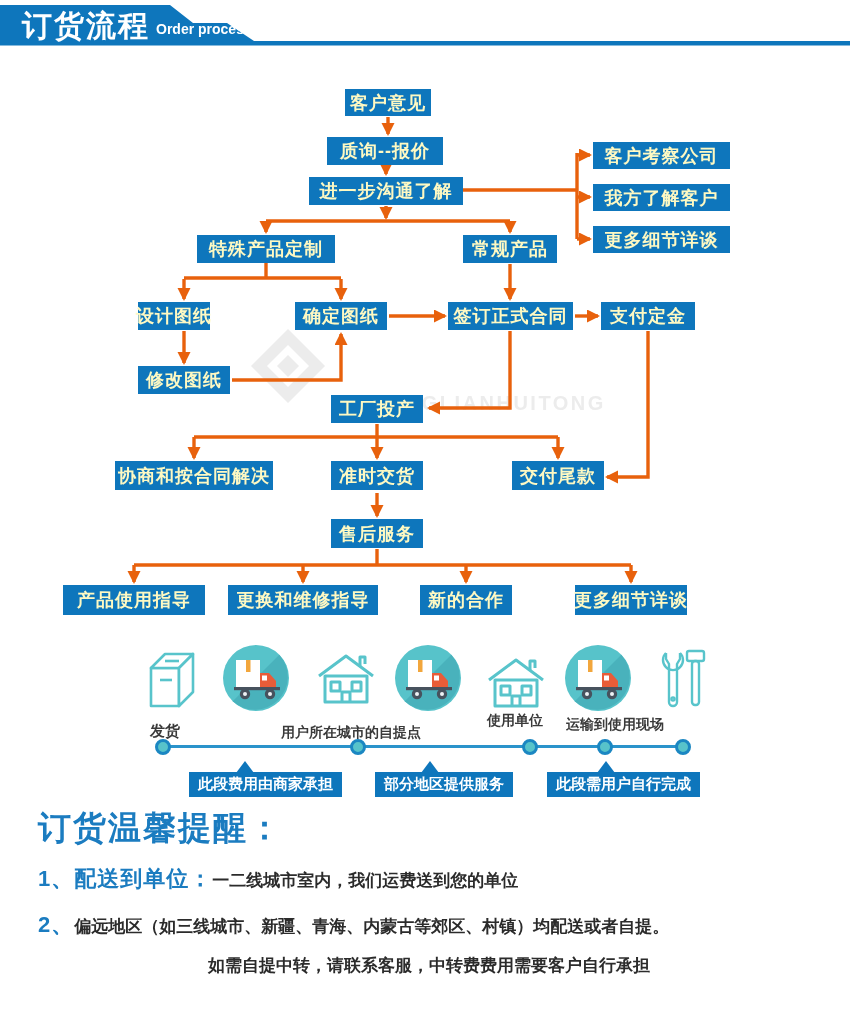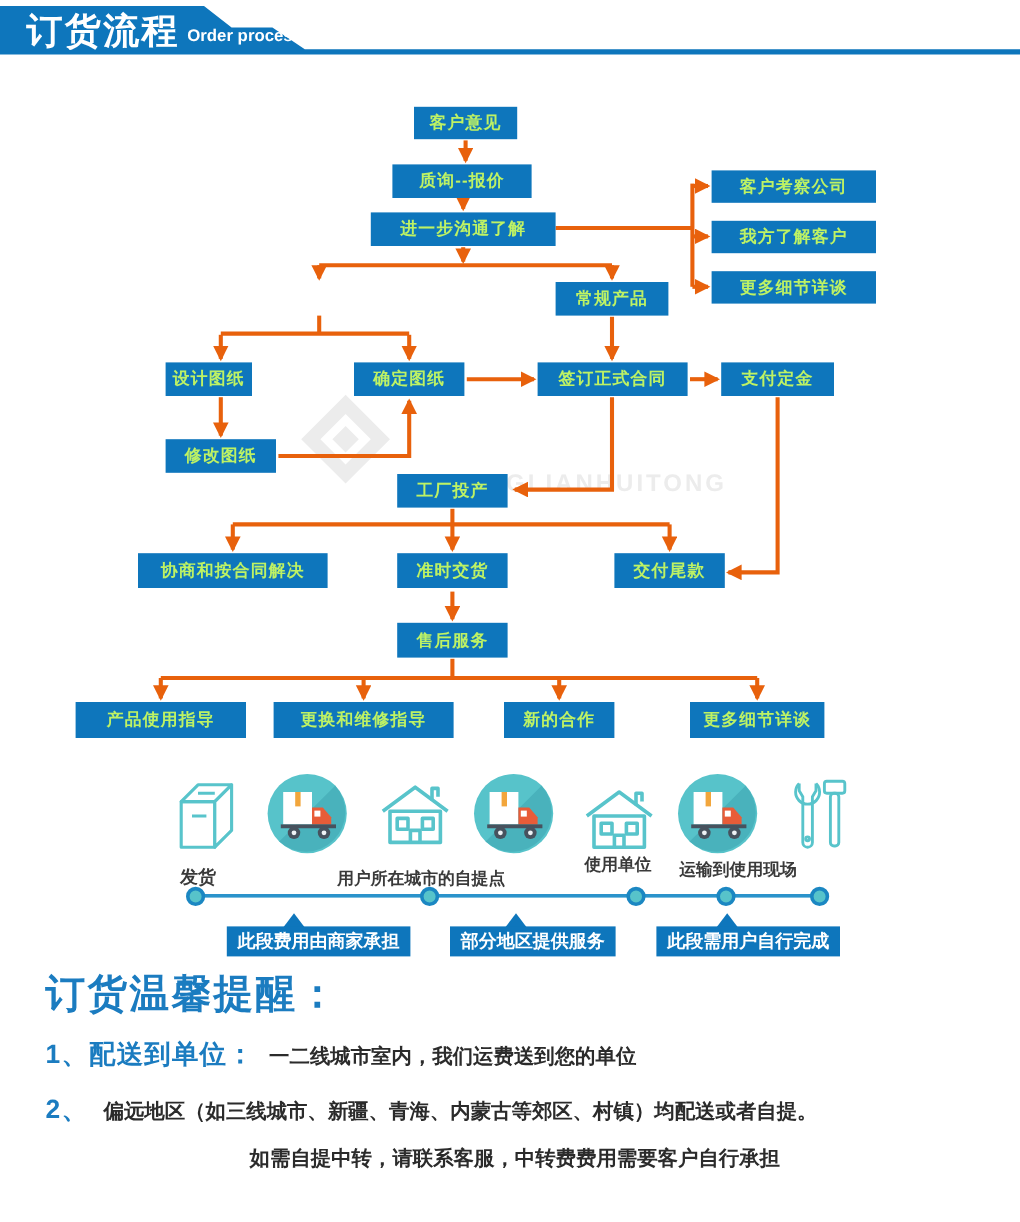--- a/index.html
+++ b/index.html
@@ -12,41 +12,41 @@
   .hdr-title{position:absolute;left:22px;top:6px;z-index:4;color:#fff;font-size:30px;font-weight:bold;letter-spacing:2px;}
   .hdr-sub{position:absolute;left:142px;top:21px;z-index:4;color:#fff;font-size:14px;font-weight:bold;margin-left:14px;}
   
   .wm{position:absolute;z-index:0;color:#ececec;font-weight:bold;white-space:nowrap;}
   .wm-cn{left:333px;top:330px;font-size:54px;letter-spacing:8px;}
   .wm-en{left:337px;top:392px;font-size:20px;letter-spacing:2.5px;color:#ececec;}
   .wm-logo{position:absolute;left:250px;top:328px;z-index:0;}
   
   .conn-layer{position:absolute;left:0;top:0;z-index:1;}
   .node{
-    position:absolute;z-index:2;background:#0e76bc;color:#bef264;
+    position:absolute;z-index:2;background:#0e76bc;color:#fef9c3;
     display:flex;align-items:center;justify-content:center;
-    font-size:14px;font-weight:bold;white-space:nowrap;letter-spacing:1px;
+    font-size:18px;font-weight:bold;white-space:nowrap;letter-spacing:1px;
   }
   
   .licon{position:absolute;z-index:2;}
   .llabel{position:absolute;z-index:2;color:#3a3a3a;font-size:14px;font-weight:bold;white-space:nowrap;}
   
   .tline{position:absolute;left:160px;top:745px;width:526px;height:3px;background:#2a93cb;z-index:1;}
   .tdot{position:absolute;top:739px;width:10px;height:10px;border-radius:50%;
         background:#57c3ca;border:3px solid #1b87c2;z-index:2;}
   .tnote{position:absolute;z-index:2;background:#0e76bc;color:#fff;font-size:15px;font-weight:bold;
          padding:3px 9px;white-space:nowrap;}
   .ttri{position:absolute;z-index:2;width:0;height:0;
         border-left:9px solid transparent;border-right:9px solid transparent;
         border-bottom:12px solid #0e76bc;}
   
   .rem-title{position:absolute;left:38px;top:806px;font-size:33px;font-weight:bold;color:#1b7cc0;letter-spacing:2px;}
   .rem-item{position:absolute;left:38px;display:flex;align-items:baseline;white-space:nowrap;}
   .rem-num,.rem-label{color:#1b7cc0;font-size:22px;font-weight:bold;letter-spacing:1px;}
-  .rem-text{color:#2b2b2b;font-size:17px;font-weight:bold;margin-left:12px;}
+  .rem-text{color:#2b2b2b;font-size:17px;font-weight:bold;margin-left:0;}
   .rem-note{position:absolute;left:208px;top:954px;color:#2b2b2b;font-size:17px;font-weight:bold;white-space:nowrap;}
 </style>
 </head>
 <body>
 
 <div id="stage">
 
   <svg class="hdr-svg" width="850" height="50">
     <path d="M0,5 H170 L193,23 H227 L254,41 H850 V45.5 H0 Z" fill="#0e76bc"></path>
   </svg>
@@ -104,20 +104,21 @@
       <path d="M631,565 V582" marker-end="url(#ah)"></path>
     </g>
   </svg>
 
   <div class="node" style="left:345px;top:89px;width:86px;height:27px">客户意见</div>
   <div class="node" style="left:327px;top:137px;width:116px;height:28px">质询--报价</div>
   <div class="node" style="left:309px;top:177px;width:154px;height:28px">进一步沟通了解</div>
   <div class="node" style="left:593px;top:142px;width:137px;height:27px">客户考察公司</div>
   <div class="node" style="left:593px;top:184px;width:137px;height:27px">我方了解客户</div>
   <div class="node" style="left:593px;top:226px;width:137px;height:27px">更多细节详谈</div>
+  <div class="node" style="left:197px;top:235px;width:138px;height:28px">特殊产品定制</div>
   <div class="node" style="left:463px;top:235px;width:94px;height:28px">常规产品</div>
   <div class="node" style="left:138px;top:302px;width:72px;height:28px">设计图纸</div>
   <div class="node" style="left:295px;top:302px;width:92px;height:28px">确定图纸</div>
   <div class="node" style="left:448px;top:302px;width:125px;height:28px">签订正式合同</div>
   <div class="node" style="left:601px;top:302px;width:94px;height:28px">支付定金</div>
   <div class="node" style="left:138px;top:366px;width:92px;height:28px">修改图纸</div>
   <div class="node" style="left:331px;top:395px;width:92px;height:28px">工厂投产</div>
   <div class="node" style="left:115px;top:461px;width:158px;height:29px">协商和按合同解决</div>
   <div class="node" style="left:331px;top:461px;width:92px;height:29px">准时交货</div>
   <div class="node" style="left:512px;top:461px;width:92px;height:29px">交付尾款</div>

